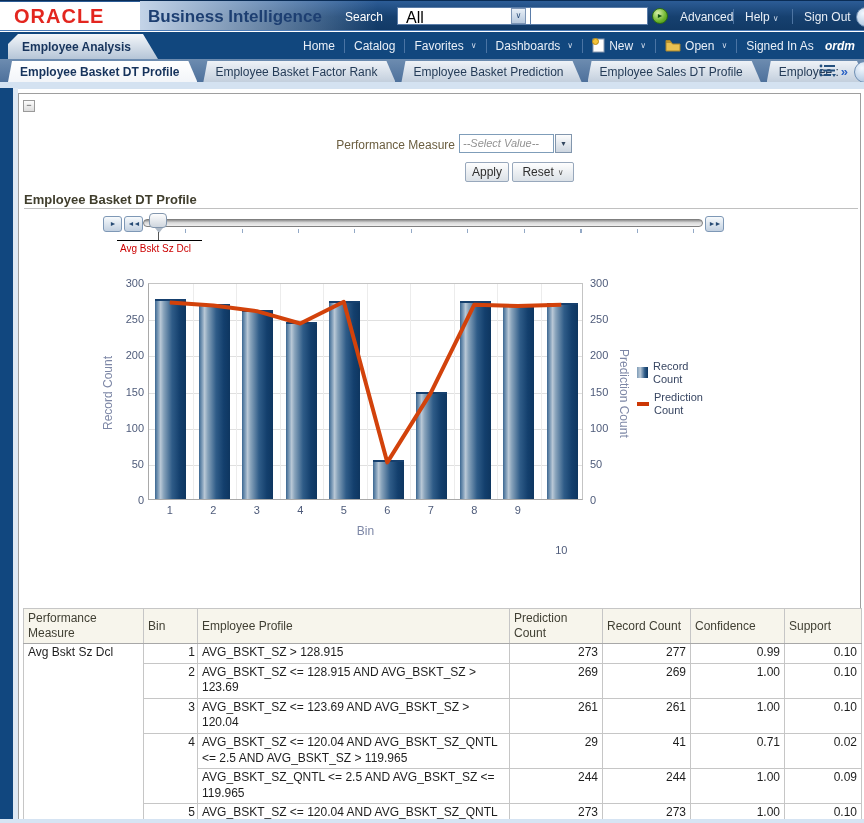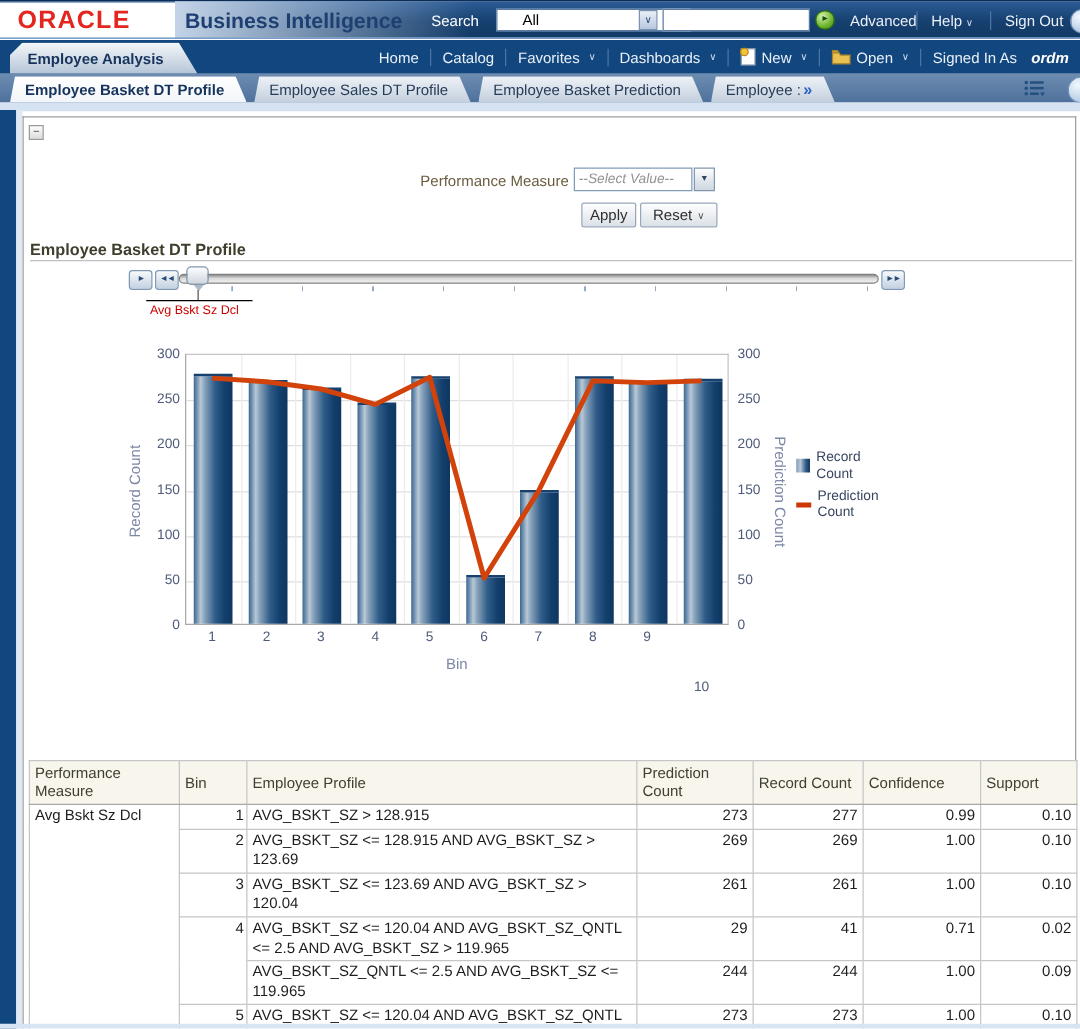--- a/index.html
+++ b/index.html
@@ -12,21 +12,21 @@
     background:linear-gradient(180deg,#2c5c96 0%,#16406f 55%,#123a66 100%);
     border-top:1px solid #0a2c55; border-bottom:1px solid #4d7db8; }
   .topbar .shine { position:absolute; left:140px; top:0; width:250px; height:100%;
     background:linear-gradient(90deg,#c4d4e8 0%,rgba(22,64,111,0) 95%); }
   .logo-box { position:absolute; left:0; top:1px; width:140px; height:28px; background:#fff;
     display:flex; align-items:center; padding-left:14px; }
   .logo { color:#e3261f; font-weight:bold; font-size:20px; letter-spacing:1px; }
   .product { position:absolute; left:148px; top:6px; font-size:17px; font-weight:bold; color:#1d3f72; }
   .search-label { position:absolute; left:345px; top:9px; color:#fff; font-size:12px; }
   .search-scope { position:absolute; left:397px; top:6px; width:156px; height:18px; background:#fff;
-    border:1px solid #5a7ca8; font-size:12px; color:#000; padding:1px 18px 0 20px; }
+    border:1px solid #5a7ca8; font-size:16px; color:#000; padding:1px 18px 0 8px; }
   .scope-btn { position:absolute; left:511px; top:7px; width:15px; height:16px;
     background:linear-gradient(180deg,#e8eff7,#b7c8dd); border:1px solid #7c94b4;
     font-size:8px; color:#2c4d78; text-align:center; line-height:14px; }
   .search-input { position:absolute; left:530px; top:6px; width:118px; height:18px; background:#fff;
     border:1px solid #5a7ca8; font-size:12px; padding:0 3px; }
   .go-btn { position:absolute; left:652px; top:7px; width:16px; height:16px; border-radius:50%;
     background:radial-gradient(circle at 35% 30%,#d8f0a8,#6cb42c 60%,#3d8a14);
     border:1px solid #2d6e12; color:#0d4d10; font-size:7px; text-align:center; line-height:14px; }
   .toplink { position:absolute; top:9px; color:#e9eff7; font-size:12px; cursor:default; white-space:nowrap; }
   .tsep { position:absolute; top:8px; width:1px; height:15px; background:#4d74a2; }
@@ -212,24 +212,27 @@
       <span class="mitem"><span>Signed In As</span>&nbsp;<span class="signed-user">ordm</span></span>
     </div>
   </div>
 
   <div class="tabstrip">
     <div class="tabs">
         <div class="ptab active">
           <span class="ptab-label">Employee Basket DT Profile</span>
         </div>
         <div class="ptab">
-          <span class="ptab-label">Employee Sales DT Profile</span>
+          <span class="ptab-label">Employee Basket Factor Rank</span>
         </div>
         <div class="ptab">
           <span class="ptab-label">Employee Basket Prediction</span>
+        </div>
+        <div class="ptab">
+          <span class="ptab-label">Employee Sales DT Profile</span>
         </div>
         <div class="ptab">
           <span class="ptab-label">Employee :</span>
           <span class="more">»</span>
         </div>
       </div>
     <svg style="position:absolute; right:28px; top:5px;" width="17" height="13" viewBox="0 0 17 13">
       <circle cx="2" cy="2" r="1.4" fill="#24507e"></circle>
         <rect x="5" y="1" width="11" height="2" fill="#24507e"></rect>
       <circle cx="2" cy="6.5" r="1.4" fill="#24507e"></circle>

